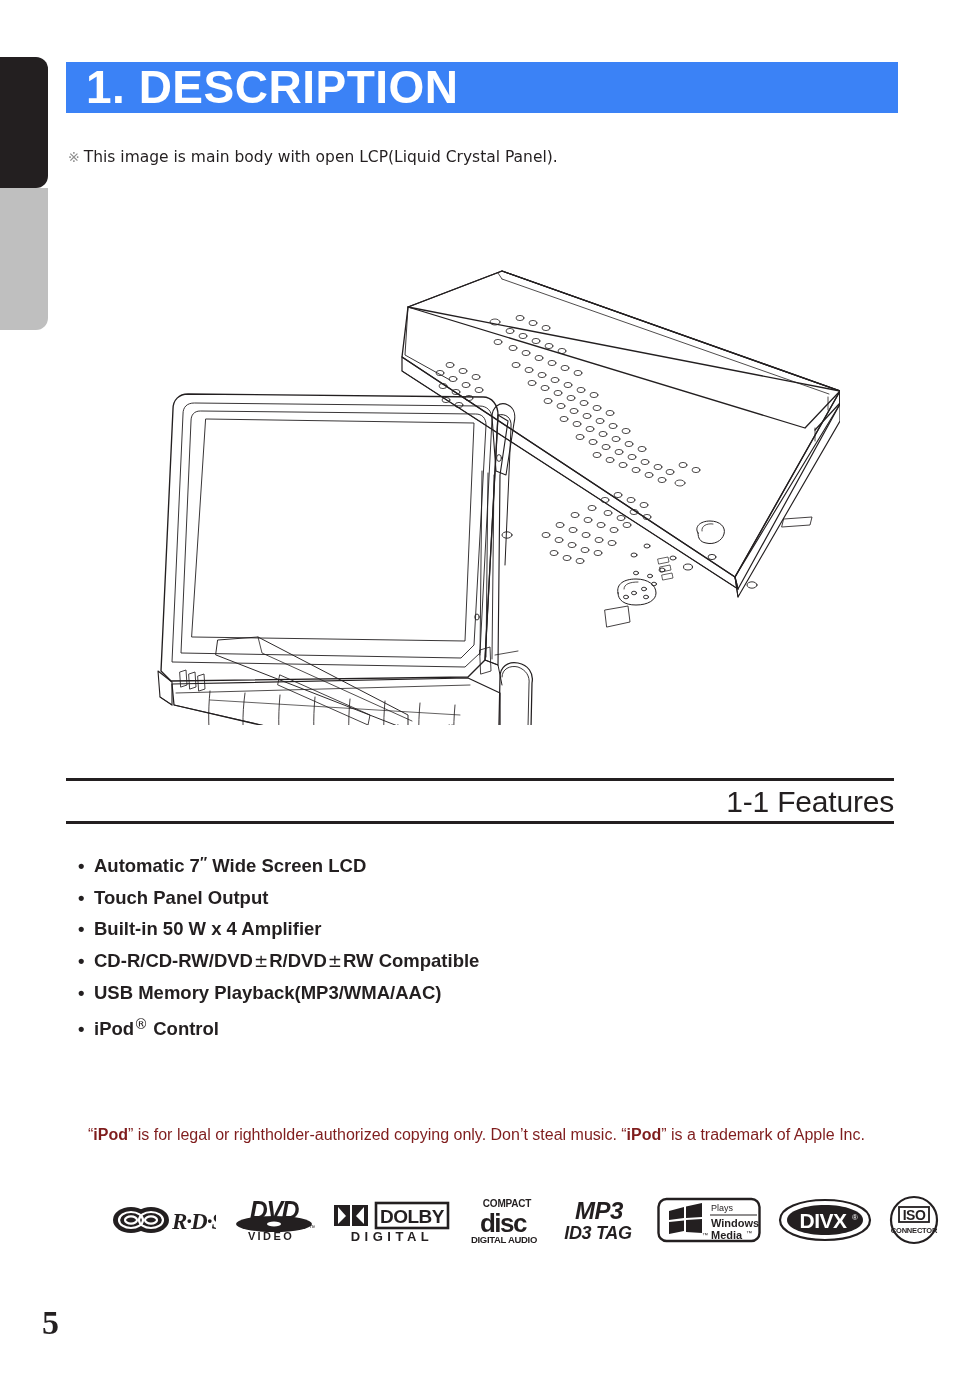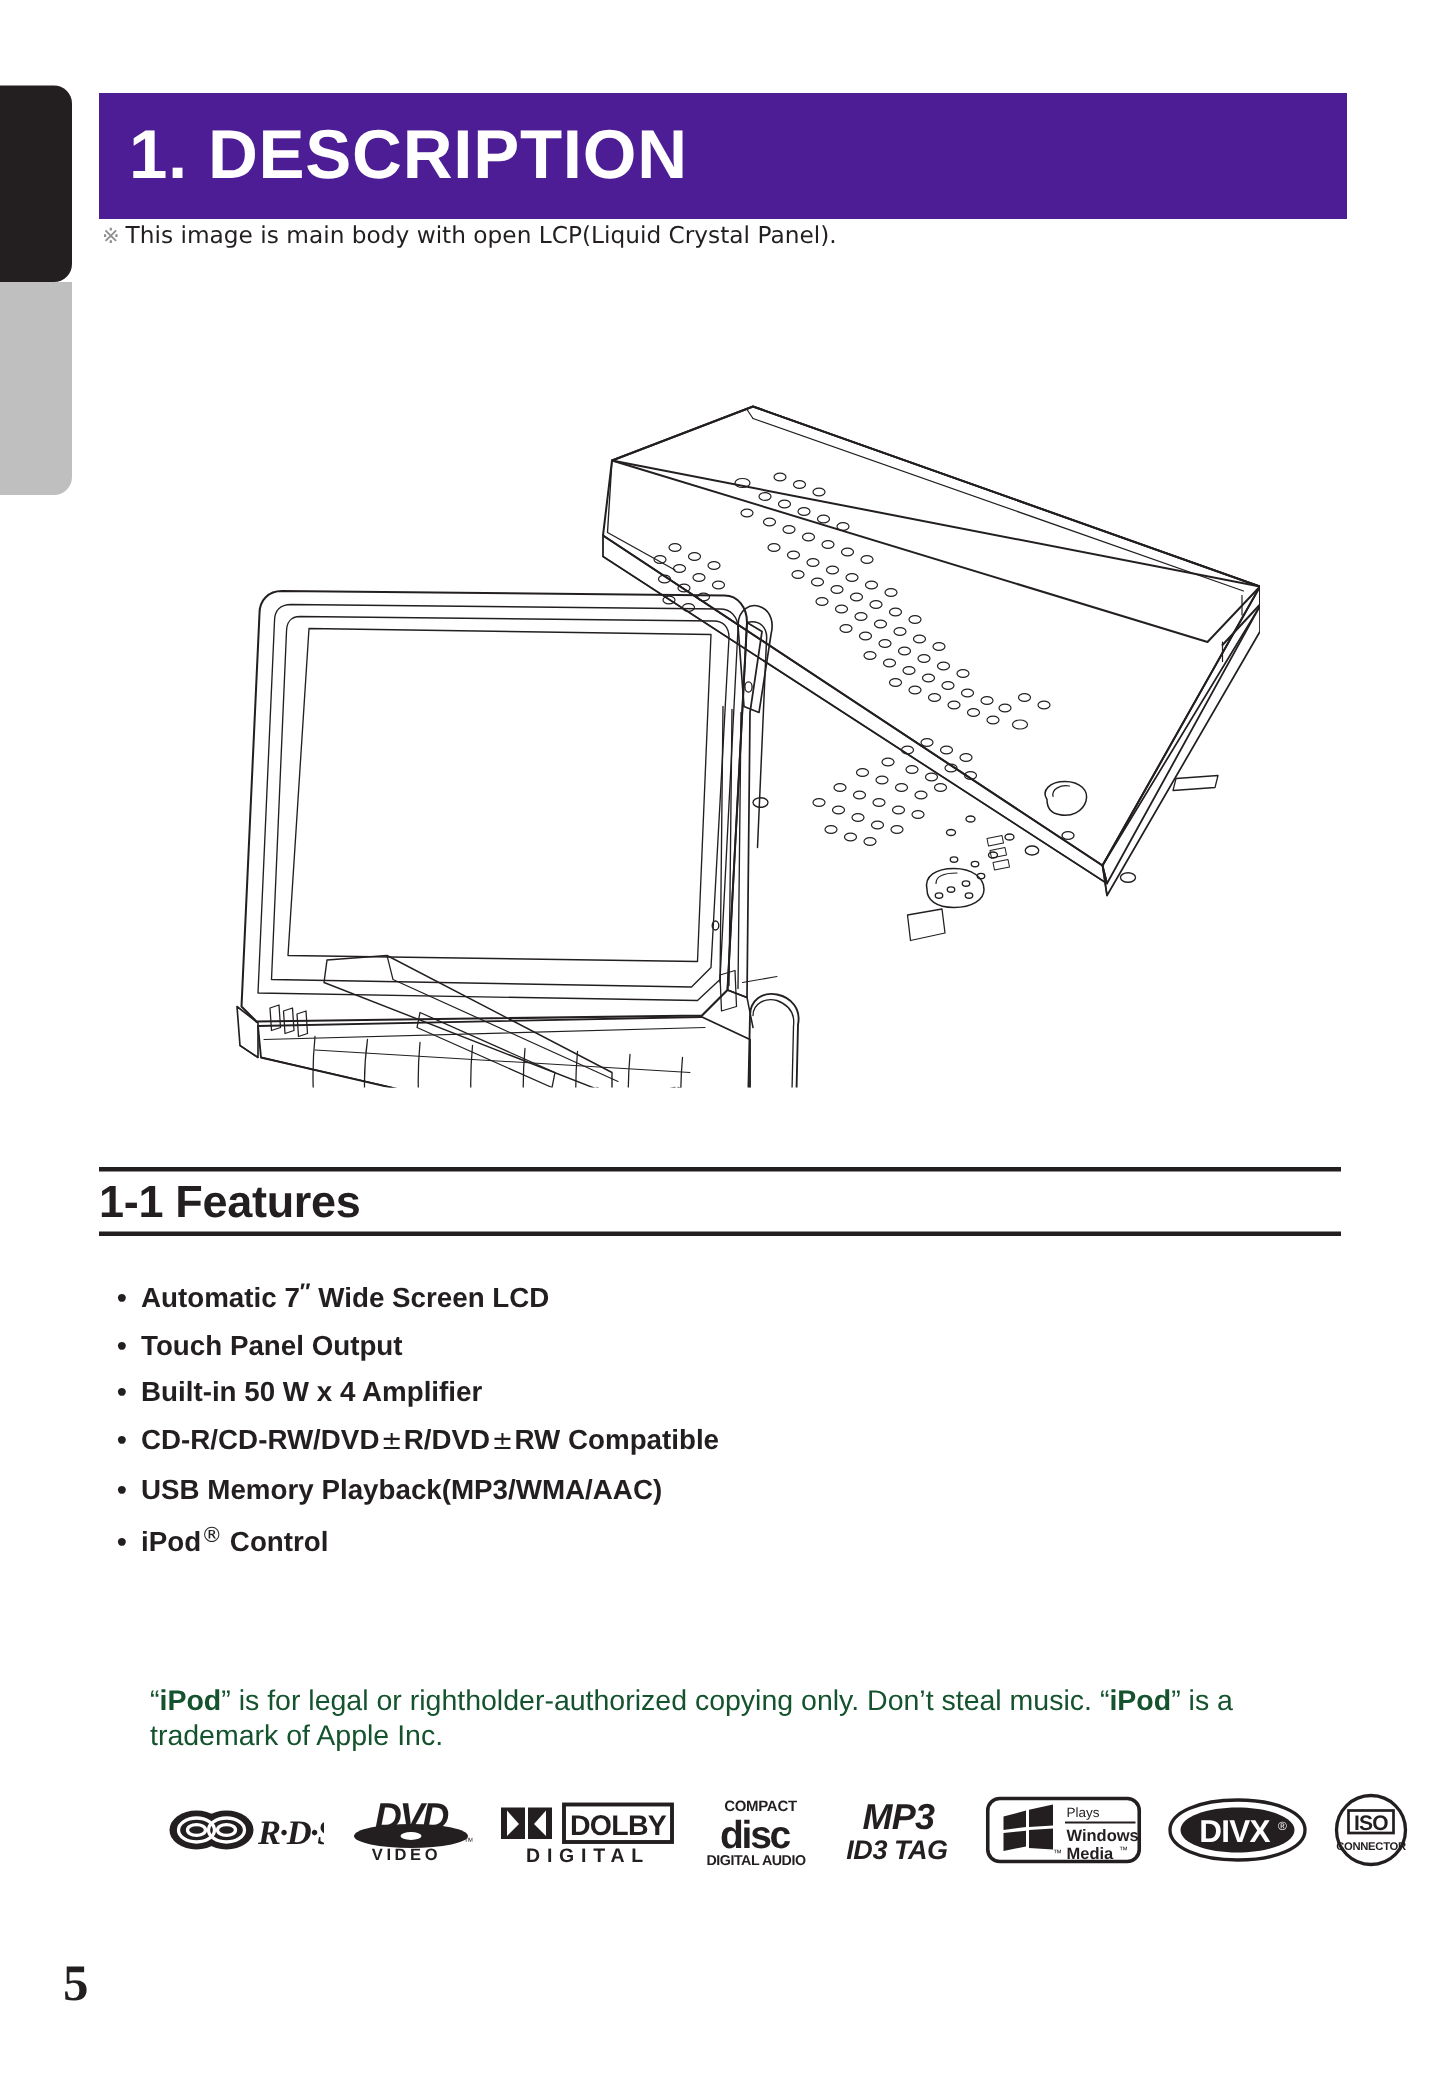--- a/index.html
+++ b/index.html
@@ -34,22 +34,22 @@
     background: #bfbfbf;
     border-radius: 0 0 12px 0;
   }
 
   
   .chapter-bar {
     position: absolute;
     left: 66px;
     top: 62px;
     width: 832px;
-    height: 84px;
-    background: #4c1d95;
+    height: 51px;
+    background: #3b82f6;
   }
   .chapter-title {
     position: absolute;
     left: 20px;
     top: 50%;
     transform: translateY(-52%);
     color: #ffffff;
     font-size: 46px;
     font-weight: bold;
     letter-spacing: 0.5px;
@@ -90,24 +90,25 @@
     top: 778px;
     width: 828px;
   }
   .rule-top {
     height: 3px;
     background: #231f20;
     width: 828px;
   }
   .features-heading {
     font-size: 30px;
-    font-weight: bold;
+    font-weight: normal;
     padding: 4px 0 2px 0;
     letter-spacing: -0.2px;
     font-family: "Liberation Sans", sans-serif;
+    text-align: right;
   }
   .rule-bottom {
     height: 3px;
     background: #231f20;
     width: 828px;
   }
 
   .features-list {
     list-style: none;
     margin: 22px 0 0 0;
@@ -140,25 +141,24 @@
     font-size: 14px;
     vertical-align: 6px;
     font-weight: normal;
   }
 
   .ipod-note {
     position: absolute;
     left: 88px;
     top: 1123px;
     width: 812px;
-    font-size: 19px;
+    font-size: 16px;
     line-height: 23px;
     font-family: "Liberation Sans", sans-serif;
-    color: #14532d;
-    margin-left: 12px;
+    color: #7f1d1d;
   }
   .ipod-note b { font-weight: bold; }
 
   
   .logo-strip {
     position: absolute;
     left: 112px;
     top: 1192px;
     height: 56px;
     display: flex;

